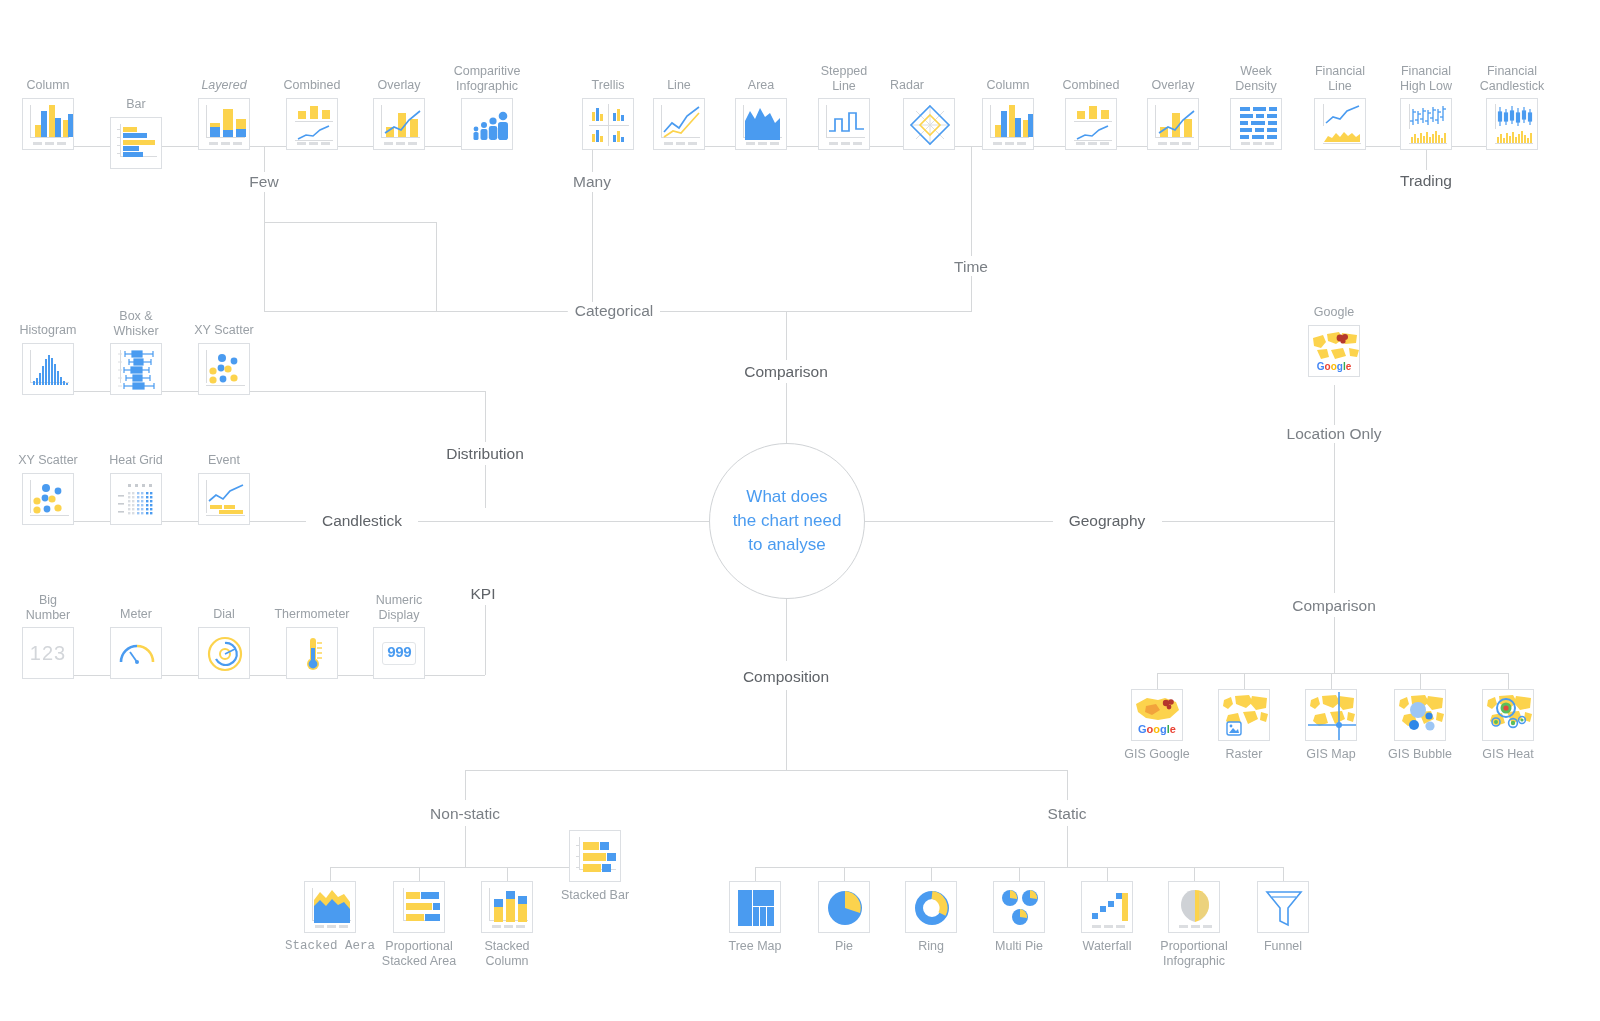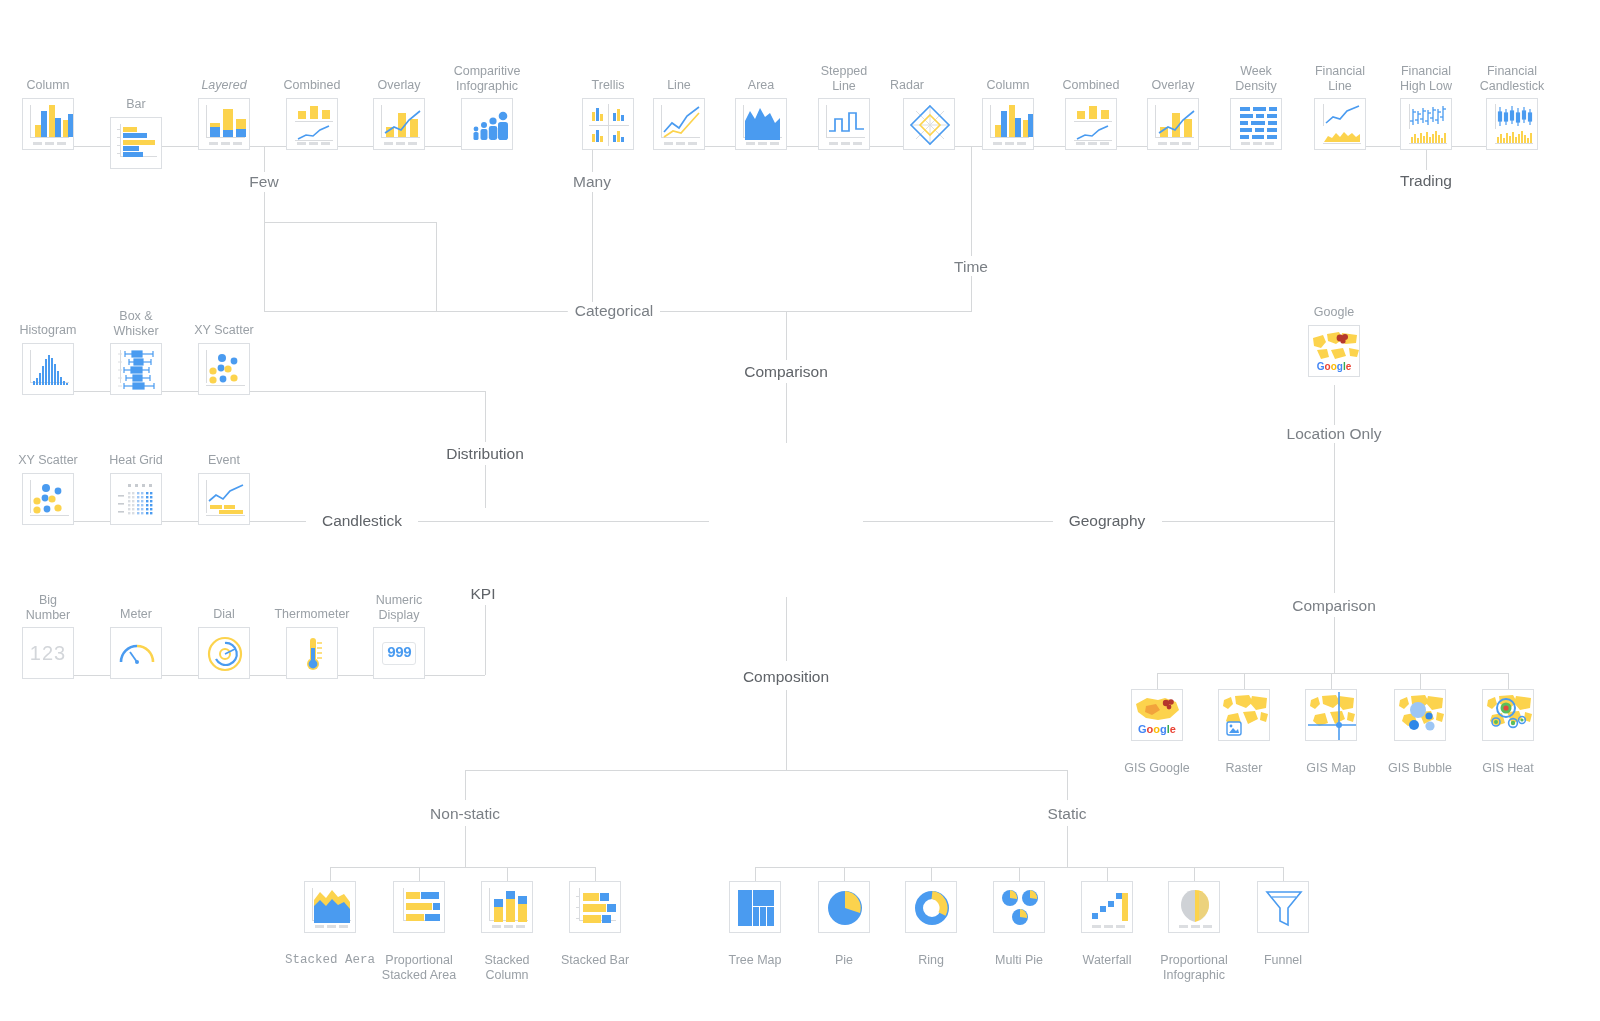--- a/index.html
+++ b/index.html
@@ -31,21 +31,21 @@
   }
   .cap{
     color:#9aa0a6;
     font-size:12.5px;
     line-height:14.5px;
     text-align:center;
     width:96px;
     white-space:pre-line;
   }
   .cap-above{order:-1;margin-bottom:5px;}
-  .cap-below{margin-top:20px;}
+  .cap-below{margin-top:6px;}
 
   
   .blabel{
     position:absolute;
     color:#5f6368;
     font-size:15.5px;
     background:#ffffff;
     padding:0 7px;
     white-space:nowrap;
     transform:translate(-50%,-50%);
@@ -177,20 +177,27 @@
     <div class="ln lnh" style="left:755px;top:867px;width:528px;"></div>
     <div class="ln lnv" style="left:755px;top:867px;height:14px;"></div>
     <div class="ln lnv" style="left:844px;top:867px;height:14px;"></div>
     <div class="ln lnv" style="left:931px;top:867px;height:14px;"></div>
     <div class="ln lnv" style="left:1019px;top:867px;height:14px;"></div>
     <div class="ln lnv" style="left:1107px;top:867px;height:14px;"></div>
     <div class="ln lnv" style="left:1194px;top:867px;height:14px;"></div>
     <div class="ln lnv" style="left:1283px;top:867px;height:14px;"></div>
   </div>
 
+  <div class="hub" style="left:709px;top:443px;">
+    <div>
+      <div>What does</div>
+      <div>the chart need</div>
+      <div>to  analyse</div>
+    </div>
+  </div>
 
   <div class="blabel soft" style="left:264px;top:182px;">Few</div>
   <div class="blabel soft" style="left:592px;top:182px;">Many</div>
   <div class="blabel" style="left:1426px;top:181px;">Trading</div>
   <div class="blabel soft" style="left:971px;top:267px;">Time</div>
   <div class="blabel soft" style="left:614px;top:311px;">Categorical</div>
   <div class="blabel" style="left:786px;top:372px;">Comparison</div>
   <div class="blabel" style="left:485px;top:454px;">Distribution</div>
   <div class="blabel" style="left:362px;top:521px;">Candlestick</div>
   <div class="blabel" style="left:483px;top:594px;">KPI</div>
@@ -995,21 +1002,21 @@
       <div class="ticks">
           <i></i>
           <i></i>
           <i></i>
         </div>
     </div>
     <div class="cap cap-below">Stacked
 Column</div>
   </div>
 
-  <div class="node" style="left:567px;top:881px;">
+  <div class="node" style="left:567px;top:830px;">
     <div class="tile">
       <div class="axis-y" style="left:9px;"></div>
         <div class="axis-x" style="left:9px;"></div>
       <div class="yl" style="left:13px;top:11px;width:16px;height:8px;"></div>
       <div class="bl" style="left:30px;top:11px;width:9px;height:8px;"></div>
       <div class="yl" style="left:13px;top:22px;width:23px;height:8px;"></div>
       <div class="bl" style="left:37px;top:22px;width:9px;height:8px;"></div>
       <div class="yl" style="left:13px;top:33px;width:18px;height:8px;"></div>
       <div class="bl" style="left:32px;top:33px;width:9px;height:8px;"></div>
       <div class="gl" style="left:6px;top:14px;width:4px;height:1px;"></div>

